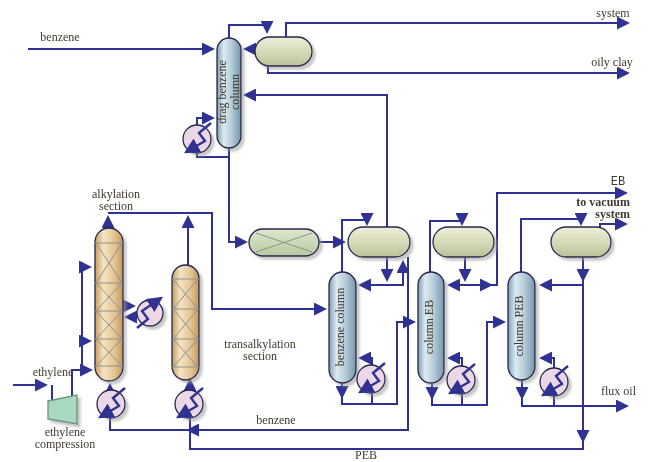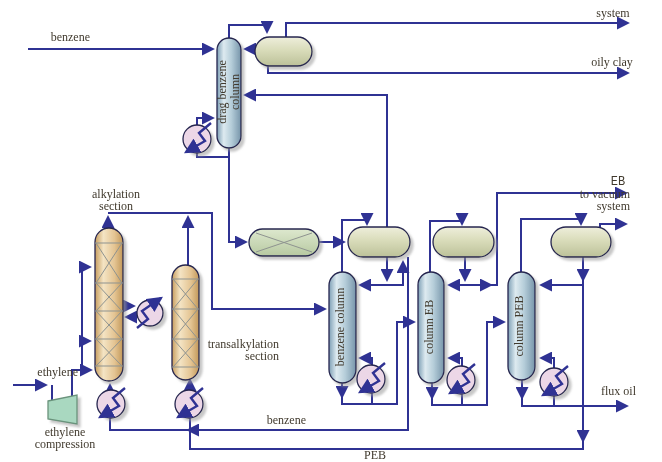--- a/index.html
+++ b/index.html
@@ -1,21 +1,21 @@
 <!DOCTYPE html>
 <html><head>
 <meta charset="utf-8">
 <style>
   html,body{margin:0;padding:0;background:#ffffff;}
   #fig{position:relative;width:662px;height:462px;background:#ffffff;overflow:hidden;
        font-family:"Liberation Serif", serif;}
   #fig svg{position:absolute;left:0;top:0;}
   .lbl{position:absolute;font-size:12px;line-height:12px;color:#413a2e;
        white-space:pre-line;text-align:center;}
-  .left{text-align:right;}
+  .left{text-align:center;}
   .right{text-align:right;}
   .vlabel{transform:rotate(-90deg);font-size:12px;line-height:13px;}
 </style>
 </head>
 <body>
 
 <div id="fig">
 
 <svg width="662" height="462" viewBox="0 0 662 462">
   <defs>
@@ -160,28 +160,28 @@
   </g>
 </svg>
 
 <div class="lbl left" style="left:30px;top:31px;width:60px;">benzene</div>
 <div class="lbl" style="left:583px;top:7px;width:60px;">system</div>
 <div class="lbl" style="left:576px;top:56px;width:72px;">oily clay</div>
 <div class="lbl vlabel" style="left:174px;top:79px;width:110px;height:26px;">drag benzene
 column</div>
 <div class="lbl" style="left:81px;top:188px;width:70px;">alkylation
 section</div>
-<div class="lbl" style="left:191px;top:338px;width:88px;text-align:right;">transalkylation
+<div class="lbl" style="left:216px;top:338px;width:88px;">transalkylation
 section</div>
 <div class="lbl left" style="left:28px;top:366px;width:50px;">ethylene</div>
 <div class="lbl" style="left:22px;top:426px;width:86px;">ethylene
 compression</div>
 <div class="lbl vlabel" style="left:282px;top:319px;width:120px;height:16px;">benzene column</div>
 <div class="lbl vlabel" style="left:371px;top:319px;width:120px;height:16px;">column EB</div>
 <div class="lbl vlabel" style="left:461px;top:318px;width:120px;height:16px;">column PEB</div>
 <div class="lbl" style="left:596px;top:176px;width:44px;font-family:Liberation Mono, monospace;">EB</div>
-<div class="lbl right" style="left:570px;top:188px;width:60px;">to vacuum
+<div class="lbl right" style="left:570px;top:196px;width:60px;font-weight:bold;">to vacuum
 system</div>
 <div class="lbl" style="left:588px;top:385px;width:48px;text-align:right;">flux oil</div>
 <div class="lbl left" style="left:246px;top:414px;width:60px;">benzene</div>
 <div class="lbl left" style="left:346px;top:434px;width:40px;margin-top:15px;">PEB</div>
 
 </div>
 
 </body></html>

